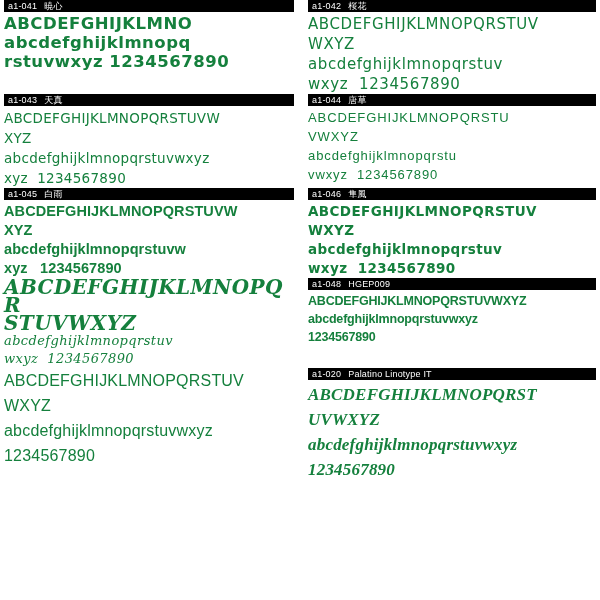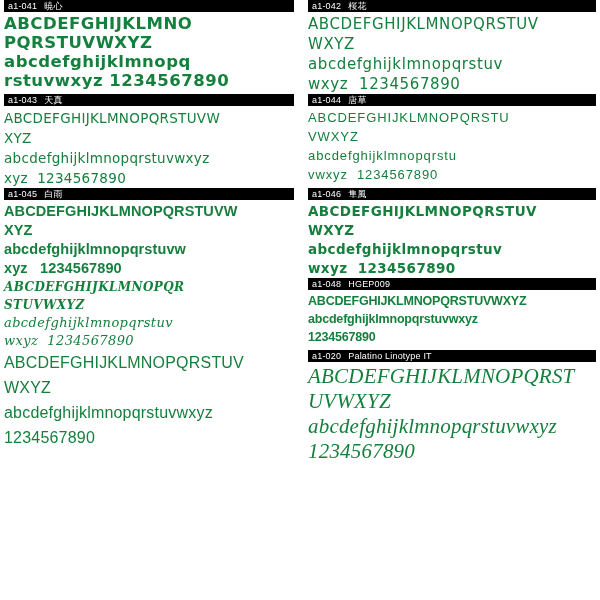--- a/index.html
+++ b/index.html
@@ -101,21 +101,21 @@
     font-family: "DejaVu Sans", sans-serif;
     font-weight: bold;
     font-size: 13.5px;
     line-height: 19px;
     letter-spacing: 0.4px;
   }
   .s-script-bold {
     font-family: "DejaVu Serif", serif;
     font-weight: bold;
     font-style: italic;
-    font-size: 12px;
+    font-size: 20px;
     line-height: 18px;
     letter-spacing: 0.4px;
   }
   .s-script-light {
     font-family: "DejaVu Serif", serif;
     font-style: italic;
     font-weight: 400;
     font-size: 13px;
     line-height: 18px;
     letter-spacing: 0.4px;
@@ -130,40 +130,39 @@
   .s-plain {
     font-family: "Liberation Sans", sans-serif;
     font-weight: 400;
     font-size: 16px;
     line-height: 25px;
     letter-spacing: 0.2px;
   }
   .s-serif-it {
     font-family: "Liberation Serif", serif;
     font-style: italic;
-    font-weight: 400;
-    font-size: 21px;
+    font-weight: 700;
+    font-size: 17px;
     line-height: 25px;
     letter-spacing: 0.2px;
   }
 </style>
 </head>
 <body>
 
 <div id="sheet">
 
   <div class="grid">
 
     <div class="cell left">
       <div class="hdr">
         <span class="code">a1-041</span><span class="nm">暁心</span>
       </div>
       <div class="sample s-bold-round">
         <div class="line">ABCDEFGHIJKLMNO</div>
-        <div class="line">PQRSTUVWXYZ</div>
         <div class="line">abcdefghijklmnopq</div>
         <div class="line">rstuvwxyz 1234567890</div>
       </div>
     </div>
 
     <div class="cell right">
       <div class="hdr">
         <span class="code">a1-042</span><span class="nm">桜花</span>
       </div>
       <div class="sample s-light-wide">

